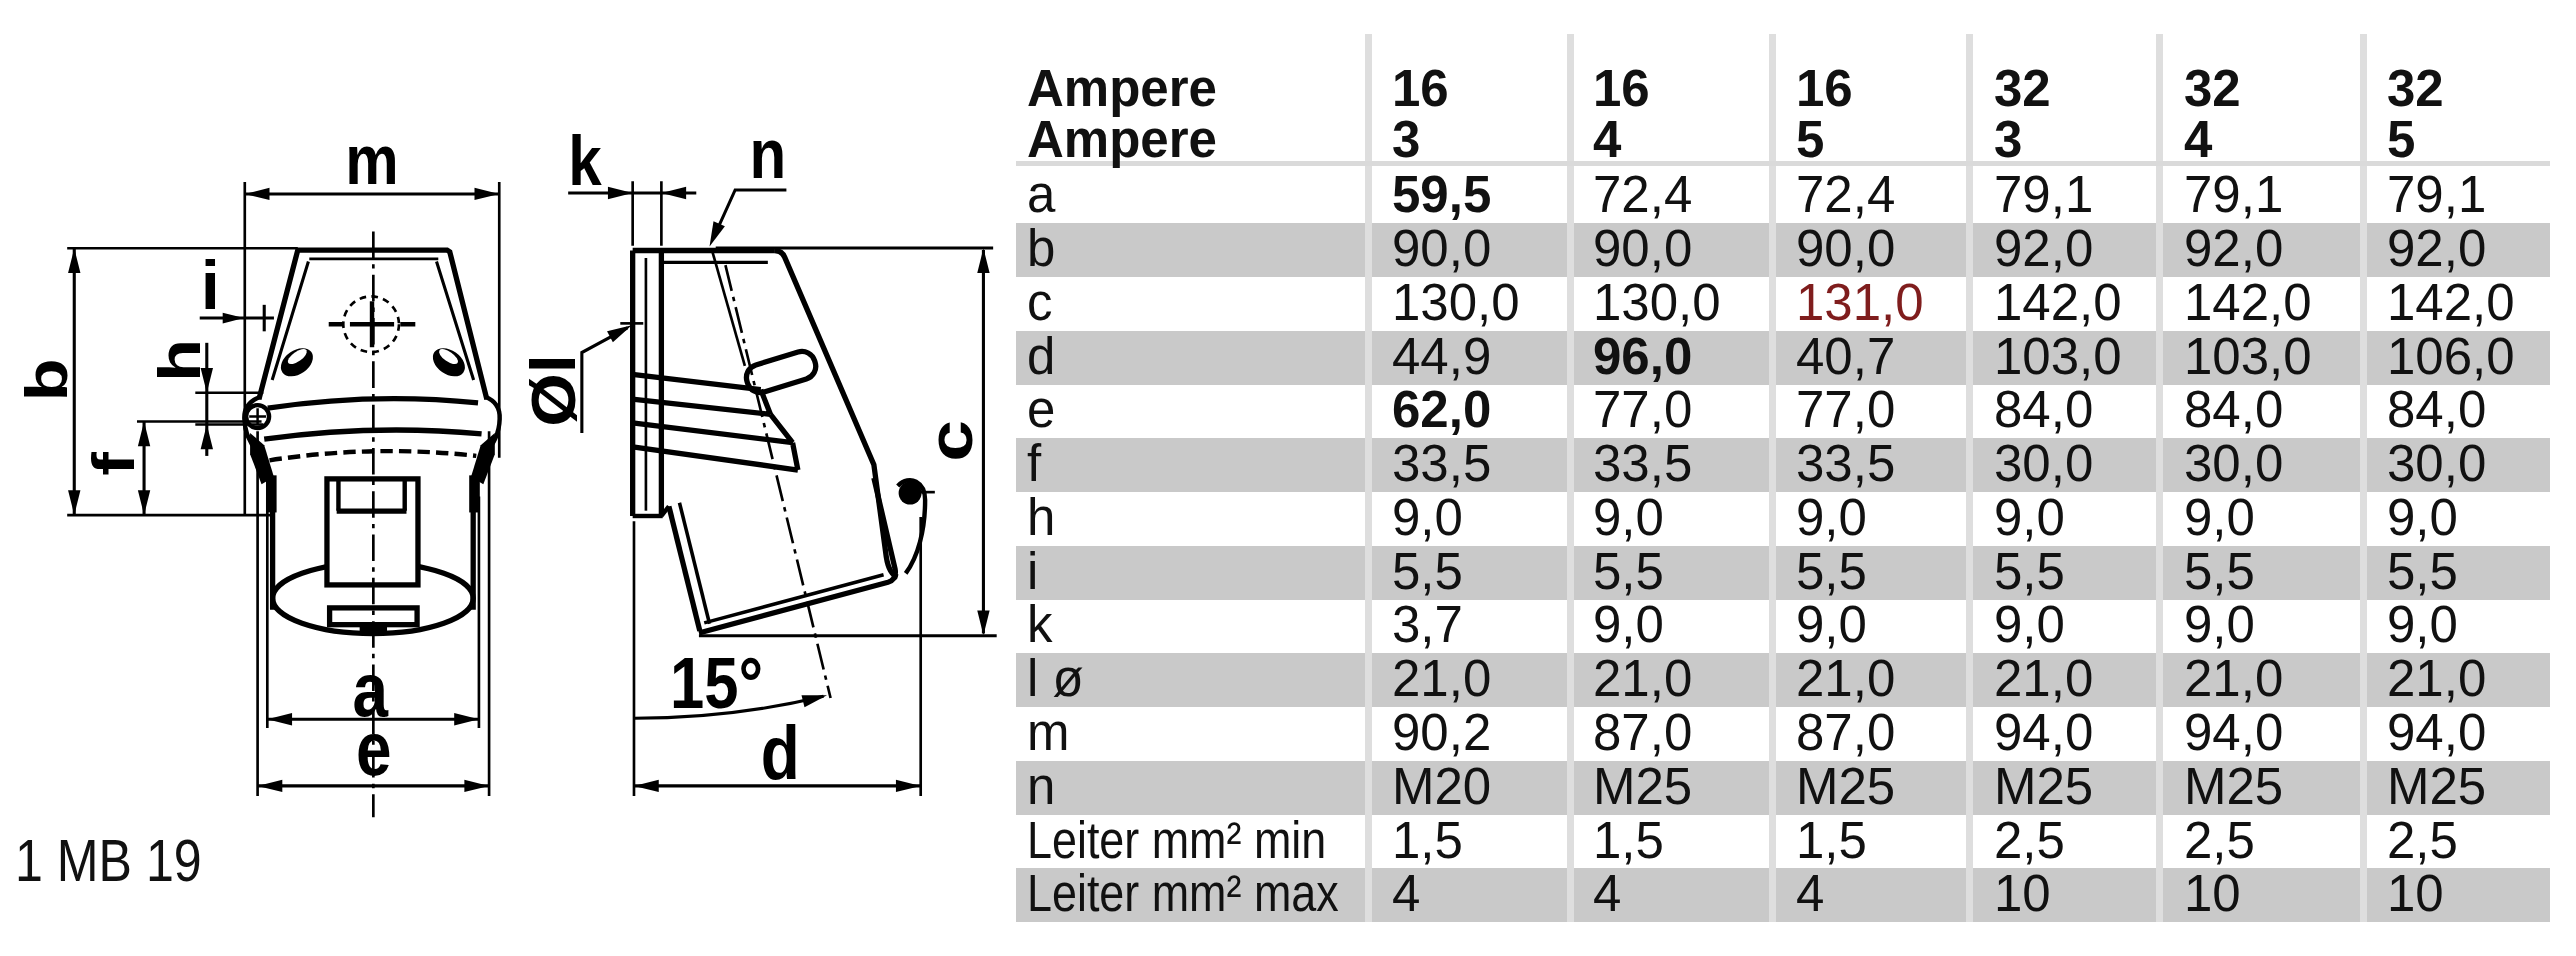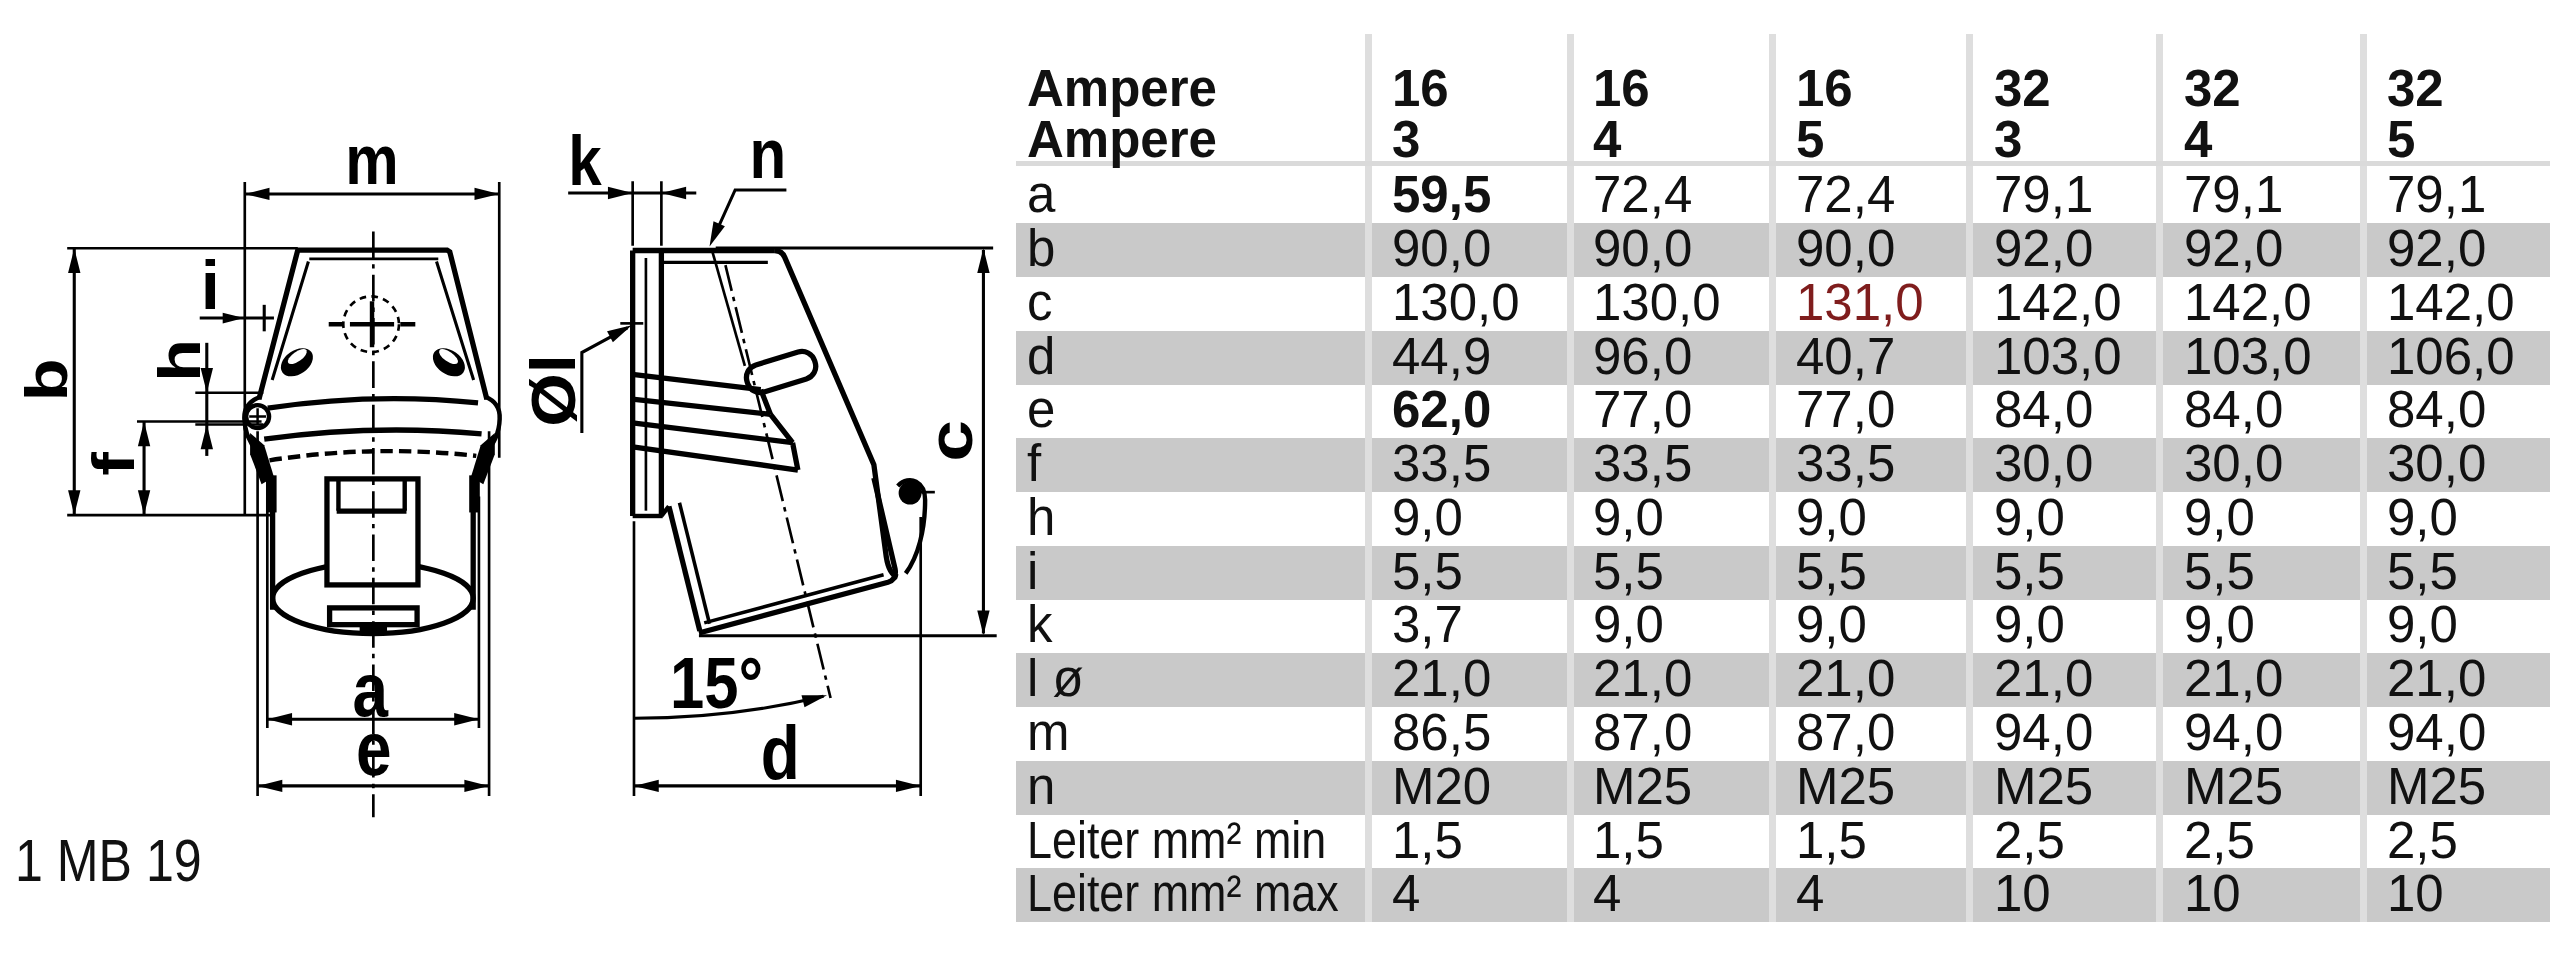--- a/index.html
+++ b/index.html
@@ -259,21 +259,21 @@
 <div style="position:absolute;left:1027px;top:277px;font-size:51px;font-weight:normal;line-height:1;white-space:pre;color:#111">c</div>
 <div style="position:absolute;left:1392px;top:277px;font-size:51px;font-weight:normal;line-height:1;white-space:pre;color:#111">130,0</div>
 <div style="position:absolute;left:1593px;top:277px;font-size:51px;font-weight:normal;line-height:1;white-space:pre;color:#111">130,0</div>
 <div style="position:absolute;left:1796px;top:277px;font-size:51px;font-weight:normal;line-height:1;white-space:pre;color:#7f1d1d">131,0</div>
 <div style="position:absolute;left:1994px;top:277px;font-size:51px;font-weight:normal;line-height:1;white-space:pre;color:#111">142,0</div>
 <div style="position:absolute;left:2184px;top:277px;font-size:51px;font-weight:normal;line-height:1;white-space:pre;color:#111">142,0</div>
 <div style="position:absolute;left:2387px;top:277px;font-size:51px;font-weight:normal;line-height:1;white-space:pre;color:#111">142,0</div>
 
 <div style="position:absolute;left:1027px;top:331px;font-size:51px;font-weight:normal;line-height:1;white-space:pre;color:#111">d</div>
 <div style="position:absolute;left:1392px;top:331px;font-size:51px;font-weight:normal;line-height:1;white-space:pre;color:#111">44,9</div>
-<div style="position:absolute;left:1593px;top:331px;font-size:51px;font-weight:normal;line-height:1;white-space:pre;color:#111">96,0</div>
+<div style="position:absolute;left:1593px;top:331px;font-size:51px;font-weight:bold;line-height:1;white-space:pre;color:#111">96,0</div>
 <div style="position:absolute;left:1796px;top:331px;font-size:51px;font-weight:normal;line-height:1;white-space:pre;color:#111">40,7</div>
 <div style="position:absolute;left:1994px;top:331px;font-size:51px;font-weight:normal;line-height:1;white-space:pre;color:#111">103,0</div>
 <div style="position:absolute;left:2184px;top:331px;font-size:51px;font-weight:normal;line-height:1;white-space:pre;color:#111">103,0</div>
 <div style="position:absolute;left:2387px;top:331px;font-size:51px;font-weight:normal;line-height:1;white-space:pre;color:#111">106,0</div>
 
 <div style="position:absolute;left:1027px;top:384px;font-size:51px;font-weight:normal;line-height:1;white-space:pre;color:#111">e</div>
 <div style="position:absolute;left:1392px;top:384px;font-size:51px;font-weight:bold;line-height:1;white-space:pre;color:#111">62,0</div>
 <div style="position:absolute;left:1593px;top:384px;font-size:51px;font-weight:normal;line-height:1;white-space:pre;color:#111">77,0</div>
 <div style="position:absolute;left:1796px;top:384px;font-size:51px;font-weight:normal;line-height:1;white-space:pre;color:#111">77,0</div>
 <div style="position:absolute;left:1994px;top:384px;font-size:51px;font-weight:normal;line-height:1;white-space:pre;color:#111">84,0</div>
@@ -314,21 +314,21 @@
 
 <div style="position:absolute;left:1027px;top:653px;font-size:51px;font-weight:normal;line-height:1;white-space:pre;color:#111">l ø</div>
 <div style="position:absolute;left:1392px;top:653px;font-size:51px;font-weight:normal;line-height:1;white-space:pre;color:#111">21,0</div>
 <div style="position:absolute;left:1593px;top:653px;font-size:51px;font-weight:normal;line-height:1;white-space:pre;color:#111">21,0</div>
 <div style="position:absolute;left:1796px;top:653px;font-size:51px;font-weight:normal;line-height:1;white-space:pre;color:#111">21,0</div>
 <div style="position:absolute;left:1994px;top:653px;font-size:51px;font-weight:normal;line-height:1;white-space:pre;color:#111">21,0</div>
 <div style="position:absolute;left:2184px;top:653px;font-size:51px;font-weight:normal;line-height:1;white-space:pre;color:#111">21,0</div>
 <div style="position:absolute;left:2387px;top:653px;font-size:51px;font-weight:normal;line-height:1;white-space:pre;color:#111">21,0</div>
 
 <div style="position:absolute;left:1027px;top:707px;font-size:51px;font-weight:normal;line-height:1;white-space:pre;color:#111">m</div>
-<div style="position:absolute;left:1392px;top:707px;font-size:51px;font-weight:normal;line-height:1;white-space:pre;color:#111">86,5</div>
+<div style="position:absolute;left:1392px;top:707px;font-size:51px;font-weight:normal;line-height:1;white-space:pre;color:#111">90,2</div>
 <div style="position:absolute;left:1593px;top:707px;font-size:51px;font-weight:normal;line-height:1;white-space:pre;color:#111">87,0</div>
 <div style="position:absolute;left:1796px;top:707px;font-size:51px;font-weight:normal;line-height:1;white-space:pre;color:#111">87,0</div>
 <div style="position:absolute;left:1994px;top:707px;font-size:51px;font-weight:normal;line-height:1;white-space:pre;color:#111">94,0</div>
 <div style="position:absolute;left:2184px;top:707px;font-size:51px;font-weight:normal;line-height:1;white-space:pre;color:#111">94,0</div>
 <div style="position:absolute;left:2387px;top:707px;font-size:51px;font-weight:normal;line-height:1;white-space:pre;color:#111">94,0</div>
 
 <div style="position:absolute;left:1027px;top:761px;font-size:51px;font-weight:normal;line-height:1;white-space:pre;color:#111">n</div>
 <div style="position:absolute;left:1392px;top:761px;font-size:51px;font-weight:normal;line-height:1;white-space:pre;color:#111">M20</div>
 <div style="position:absolute;left:1593px;top:761px;font-size:51px;font-weight:normal;line-height:1;white-space:pre;color:#111">M25</div>
 <div style="position:absolute;left:1796px;top:761px;font-size:51px;font-weight:normal;line-height:1;white-space:pre;color:#111">M25</div>

